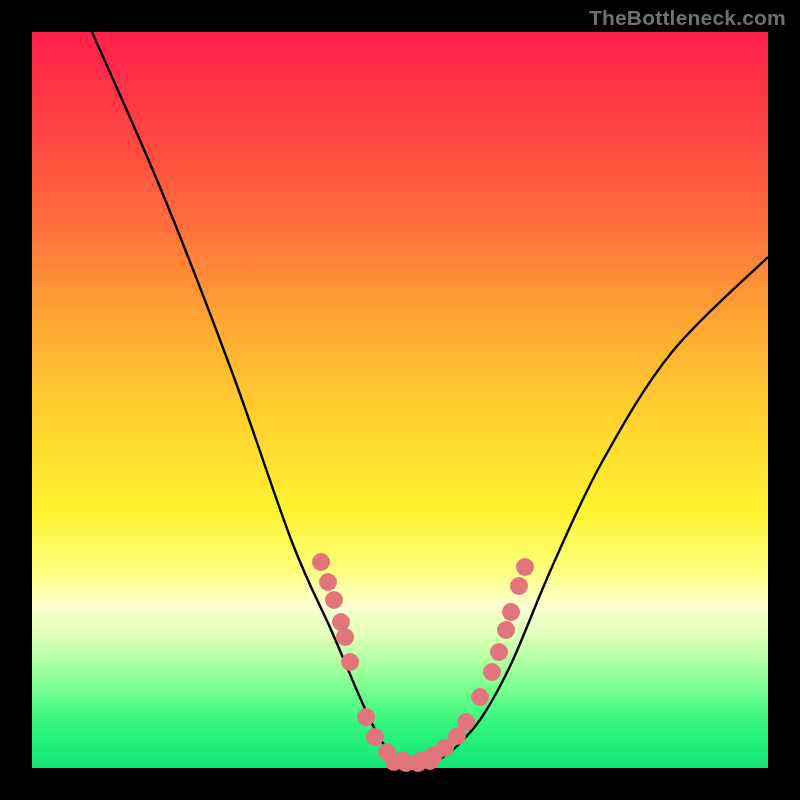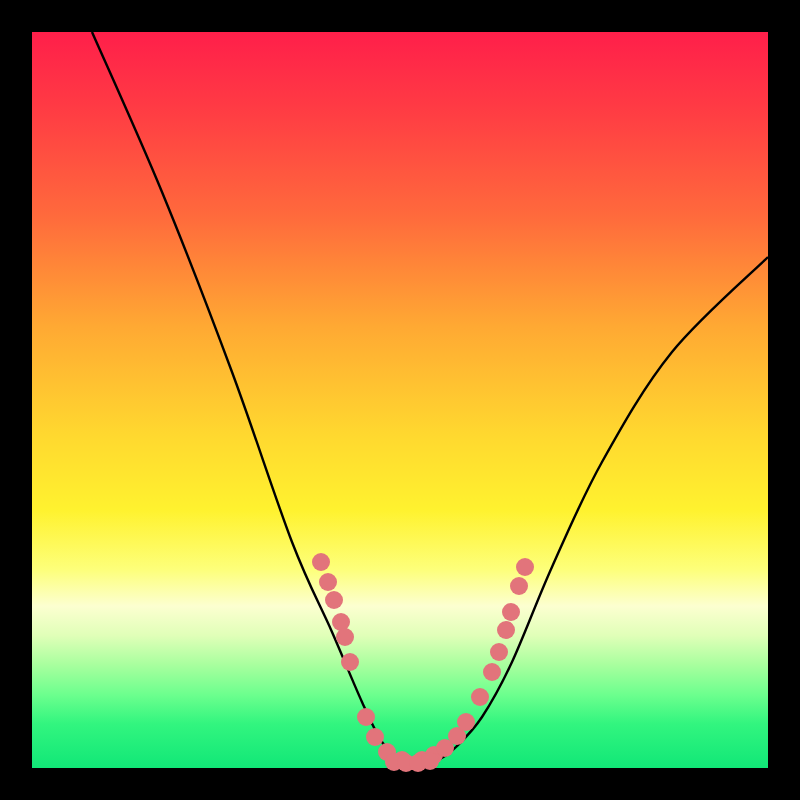--- a/index.html
+++ b/index.html
@@ -56,20 +56,21 @@
     top: 0;
     width: 736px;
     height: 736px;
     overflow: visible;
   }
 </style>
 </head>
 <body>
 
 <div class="frame">
+  <div class="watermark">TheBottleneck.com</div>
   <div class="plot">
     <svg class="curve" viewBox="0 0 736 736">
       <path id="curve-path" fill="none" stroke="#000000" stroke-width="2.4" d="M 60 0 C 71.66666666666667 26.666666666666668, 106.66666666666667 103.33333333333334, 130 160 C 153.33333333333334 216.66666666666666, 178.33333333333334 281.6666666666667, 200 340 C 221.66666666666666 398.3333333333333, 243.33333333333334 466.6666666666667, 260 510 C 276.6666666666667 553.3333333333334, 288.3333333333333 573.3333333333334, 300 600 C 311.6666666666667 626.6666666666666, 321.6666666666667 651.6666666666666, 330 670 C 338.3333333333333 688.3333333333334, 343.6666666666667 700.5, 350 710 C 356.3333333333333 719.5, 363.3333333333333 723.6666666666666, 368 727 C 372.6666666666667 730.3333333333334, 373.5 729.5, 378 730 C 382.5 730.5, 390 730.5, 395 730 C 400 729.5, 403.1666666666667 729.5, 408 727 C 412.8333333333333 724.5, 417 722, 424 715 C 431 708, 440.6666666666667 699.1666666666666, 450 685 C 459.3333333333333 670.8333333333334, 468.3333333333333 655, 480 630 C 491.6666666666667 605, 505 568.3333333333334, 520 535 C 535 501.6666666666667, 550 465.8333333333333, 570 430 C 590 394.1666666666667, 612.3333333333334 354.1666666666667, 640 320 C 667.6666666666666 285.8333333333333, 720 240.83333333333334, 736 225 "></path>
       <g id="markers">
           <circle cx="289" cy="530" r="9" fill="#e2747b"></circle>
           <circle cx="296" cy="550" r="9" fill="#e2747b"></circle>
           <circle cx="302" cy="568" r="9" fill="#e2747b"></circle>
           <circle cx="309" cy="590" r="9" fill="#e2747b"></circle>
           <circle cx="313" cy="605" r="9" fill="#e2747b"></circle>
           <circle cx="318" cy="630" r="9" fill="#e2747b"></circle>

